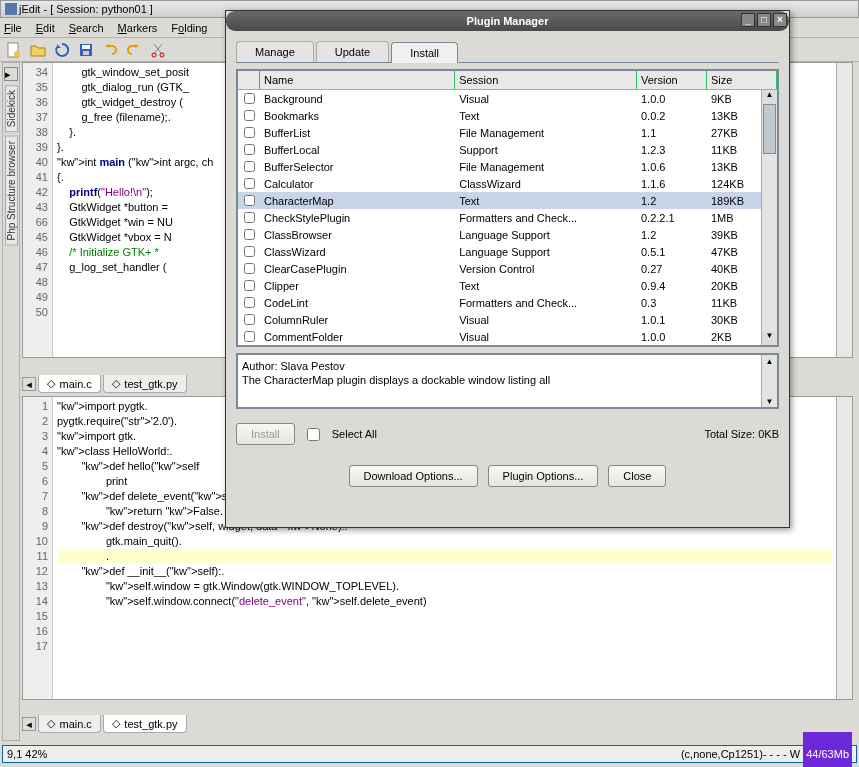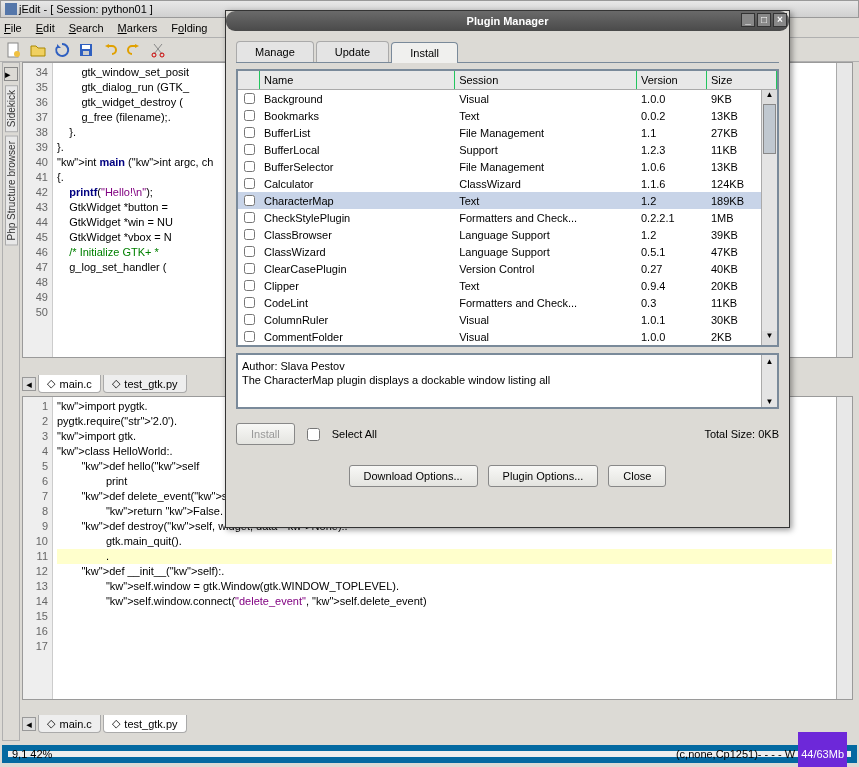--- a/index.html
+++ b/index.html
@@ -32,21 +32,21 @@
 .code .hl { background: #ffffcc; display: block; }
 .scrollbar-v { width: 16px; background: #e8e8e8; border-left: 1px solid #aaa; }
 
 .tabs-bottom { position: absolute; left: 22px; height: 20px; display: flex; gap: 2px; align-items: center; }
 .tabs-bottom.t1 { top: 374px; }
 .tabs-bottom.t2 { top: 714px; }
 .tabs-bottom .tab { padding: 2px 8px; border: 1px solid #aaa; border-top: none; background: #eee; border-radius: 0 0 4px 4px; display: flex; gap: 4px; align-items: center; }
 .tabs-bottom .tab.active { background: #fff; }
 .tabs-bottom .arr { width: 14px; height: 14px; border: 1px solid #999; background: #ddd; text-align: center; line-height: 12px; }
 
-.statusbar { position: absolute; bottom: 4px; left: 2px; right: 2px; height: 18px; border: 6px solid #0369a1; background: #eee; display: flex; align-items: center; justify-content: space-between; padding: 0 4px; font-size: 10px; }
+.statusbar { position: absolute; bottom: 4px; left: 2px; right: 2px; height: 18px; border: 1px solid #0369a1; background: #eee; display: flex; align-items: center; justify-content: space-between; padding: 0 4px; font-size: 10px; }
 .statusbar .mem { background: #6d28d9; color: #fff; padding: 16px 3px; }
 
 
 .dialog { position: absolute; top: 10px; left: 225px; width: 565px; height: 518px; background: #dcdad5; border: 1px solid #333; box-shadow: 2px 2px 6px rgba(0,0,0,0.4); display: flex; flex-direction: column; }
 .dialog-titlebar { height: 20px; background: linear-gradient(#6a6a6a,#4a4a4a); color: #fff; display: flex; align-items: center; justify-content: center; position: relative; font-weight: bold; font-size: 11px; border-radius: 9px; }
 .dialog-titlebar .wbtn { position: absolute; right: 2px; top: 2px; display: flex; gap: 2px; }
 .dialog-titlebar .wbtn div { width: 14px; height: 14px; background: #888; border: 1px solid #333; color: #fff; text-align: center; line-height: 12px; font-size: 10px; }
 .dialog-body { flex: 1; padding: 10px; display: flex; flex-direction: column; }
 
 .dtabs { display: flex; border-bottom: 1px solid #7a8a9a; }
@@ -155,21 +155,21 @@
         <div>34</div>
         <div>35</div>
         <div>36</div>
         <div>37</div>
         <div>38</div>
         <div>39</div>
         <div>40</div>
         <div>41</div>
         <div>42</div>
         <div>43</div>
-        <div>44</div>
+        <div>66</div>
         <div>45</div>
         <div>46</div>
         <div>47</div>
         <div>48</div>
         <div>49</div>
         <div>50</div>
       </div>
     <div class="code" id="code1"><div>        gtk_window_set_posit</div><div>        gtk_dialog_run (GTK_</div><div>        gtk_widget_destroy (</div><div></div><div>        g_free (filename);.</div><div>    }.</div><div>}.</div><div></div><div><span class="&lt;span">"kw"</span>&gt;int <span class="kw">main</span> (<span class="&lt;span">"kw"</span>&gt;int argc, ch</div><div>{.</div><div>    <span class="kw">printf</span>(<span class="str">"Hello!\n"</span>);</div><div>    GtkWidget *button =</div><div>    GtkWidget *win = NU</div><div>    GtkWidget *vbox = N</div><div></div><div>    <span class="cm">/* Initialize GTK+ *</span></div><div>    g_log_set_handler (</div></div>
     <div class="scrollbar-v"></div>
   </div>

